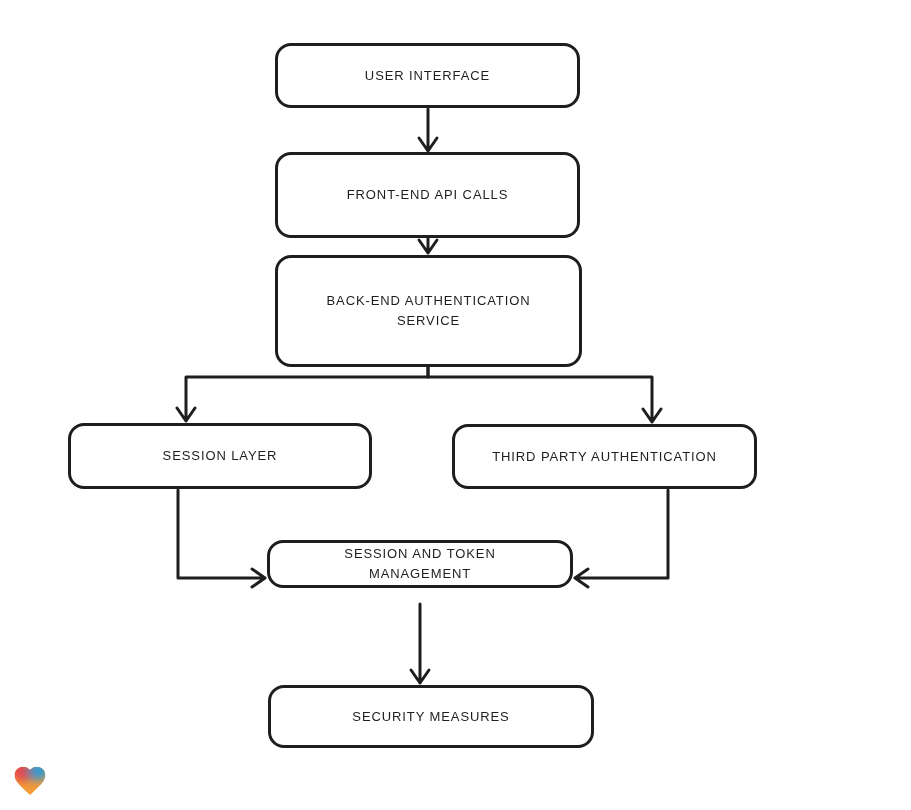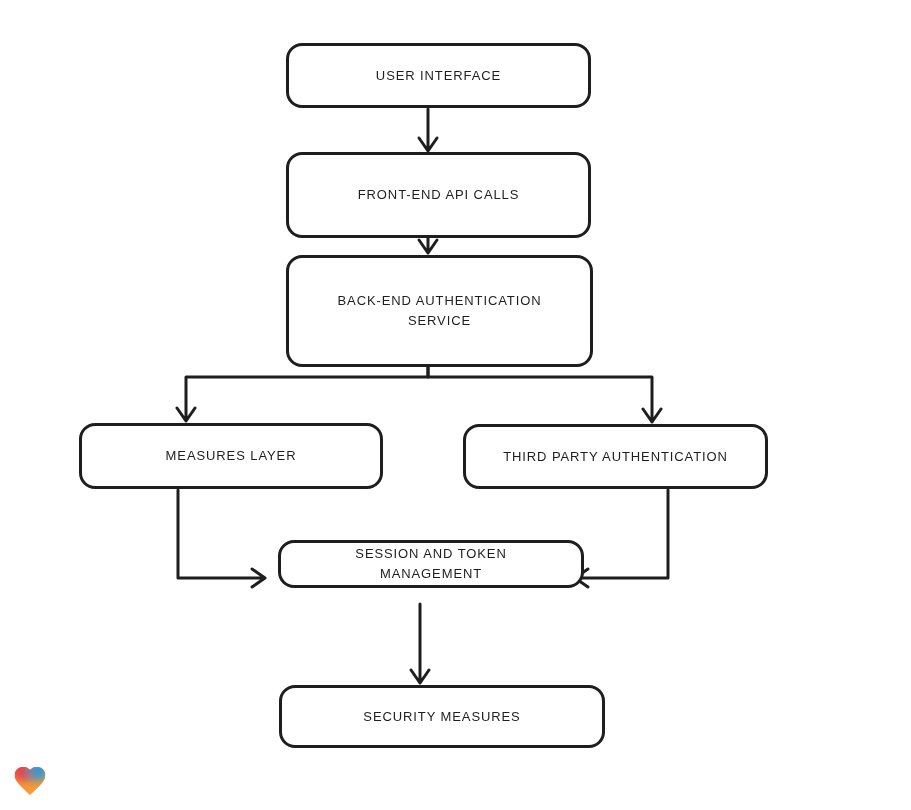--- a/index.html
+++ b/index.html
@@ -32,21 +32,20 @@
     background: #ffffff;
     display: flex;
     align-items: center;
     justify-content: center;
     text-align: center;
     color: #1e1e1e;
     font-size: 13px;
     letter-spacing: 0.9px;
     line-height: 20px;
     font-weight: normal;
-    margin-left: 11px;
   }
   .node .label { display: inline-block; }
   .node .label.wrap2 { max-width: 215px; }
   
   .n-ui        { left: 275px; top: 43px;  width: 305px; height: 65px; }
   .n-frontend  { left: 275px; top: 152px; width: 305px; height: 86px; }
   .n-backend   { left: 275px; top: 255px; width: 307px; height: 112px; }
   .n-database  { left: 68px;  top: 423px; width: 304px; height: 66px; }
   .n-thirdparty{ left: 452px; top: 424px; width: 305px; height: 65px; }
   .n-session   { left: 267px; top: 540px; width: 306px; height: 48px; }
@@ -81,21 +80,21 @@
 
   <div class="node n-frontend">
     <span class="label">FRONT-END API CALLS</span>
   </div>
 
   <div class="node n-backend">
     <span class="label wrap2">BACK-END AUTHENTICATION SERVICE</span>
   </div>
 
   <div class="node n-database">
-    <span class="label">MEASURES LAYER</span>
+    <span class="label">SESSION LAYER</span>
   </div>
 
   <div class="node n-thirdparty">
     <span class="label">THIRD PARTY AUTHENTICATION</span>
   </div>
 
   <div class="node n-session">
     <span class="label wrap2">SESSION AND TOKEN MANAGEMENT</span>
   </div>
 

